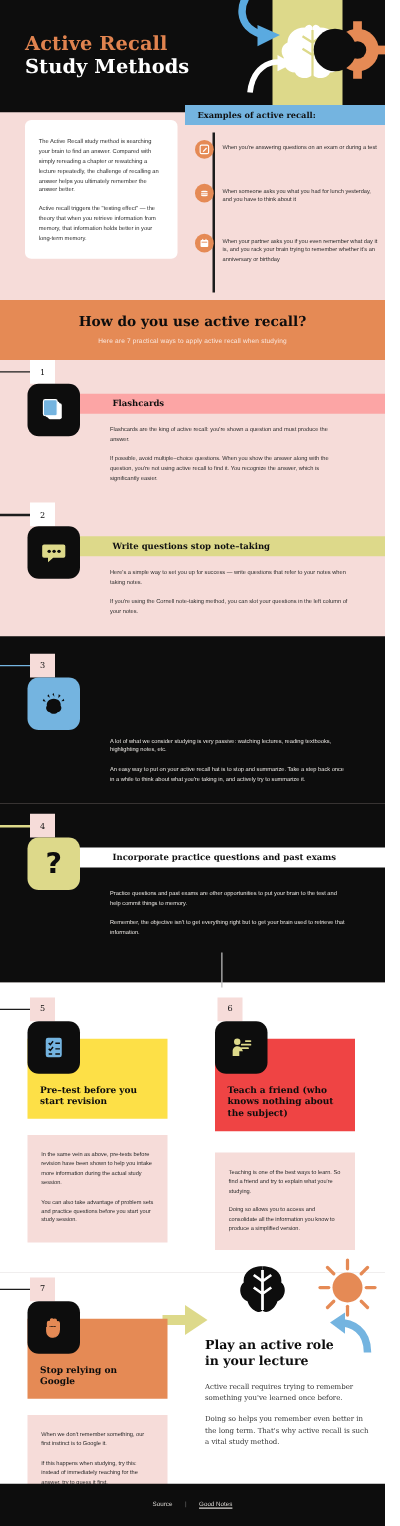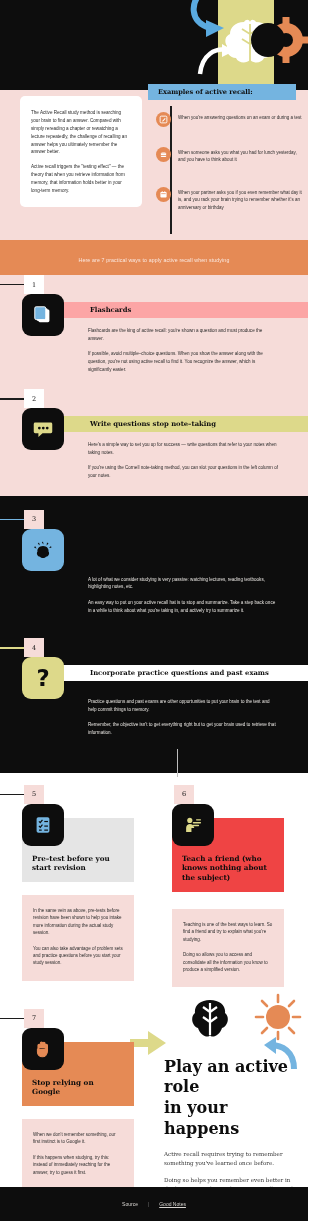--- a/index.html
+++ b/index.html
@@ -68,21 +68,21 @@
   .intro-card p {
     font-size: 4.6px;
     line-height: 1.72;
     color: #2a2a2a;
   }
   .intro-card p + p { margin-top: 7px; }
 
   .examples-bar {
     position: absolute;
     left: 148px; top: -6px;
-    width: 148px;
+    width: 172px;
     background: #74b4e0;
     padding: 4px 0 4px 10px;
     font-family: "DejaVu Serif", serif;
     font-weight: 700;
     font-size: 6.6px;
     color: #101010;
   }
   .timeline {
     position: absolute;
     left: 170px; top: 16px;
@@ -273,21 +273,21 @@
     width: 1.4px; height: 28px;
     background: #bdbdbd;
   }
   .finale-text {
     position: absolute;
     left: 164px; top: 10px;
     width: 132px;
   }
   .finale-text h3 {
     font-family: "DejaVu Serif", serif;
-    font-size: 16px;
+    font-size: 10px;
     line-height: 1.3;
     color: #0d0d0d;
     font-weight: 700;
   }
   .finale-text p {
     margin-top: 10px;
     font-family: "DejaVu Serif", serif;
     font-size: 5.6px;
     line-height: 1.62;
     color: #333;
@@ -315,20 +315,24 @@
   .deco { position: absolute; pointer-events: none; }
 </style>
 </head>
 <body>
 
 <div id="page">
 
   <div class="header">
     <div class="khaki-block"></div>
 
+    <div class="hdr-title">
+      <span class="l1">Active Recall</span>
+      <span class="l2">Study Methods</span>
+    </div>
 
     <svg class="hdr-art" viewBox="0 0 126 96">
 
       <g>
         <path d="M24 -8 C 6 6, 8 26, 28 32" stroke="#5aaae0" stroke-width="6" fill="none"></path>
         <path d="M24 24 L42 32 L24 41 Z" fill="#5aaae0"></path>
       </g>
 
       <g>
         <path d="M18 78 C 20 58, 34 52, 44 54" stroke="#ffffff" stroke-width="4.5" fill="none"></path>
@@ -398,20 +402,21 @@
             <rect x="4" y="6" width="8" height="1.3" fill="#e58a55"></rect>
             <rect x="5" y="2" width="1.4" height="3" fill="#fff"></rect>
             <rect x="9.6" y="2" width="1.4" height="3" fill="#fff"></rect>
           </svg>
       </span>
       <span class="ex-text">When your partner asks you if you even remember what day it is, and you rack your brain trying to remember whether it's an anniversary or birthday</span>
     </div>
   </div>
 
   <div class="cta">
+    <h2>How do you use active recall?</h2>
     <p>Here are 7 practical ways to apply active recall when studying</p>
   </div>
 
   <div class="step light">
     <div class="num-rule" style="background:#1c1c1c;"></div>
     <div class="num-tab">1</div>
     <div class="icon-tile" style="background:#0d0d0d;">
       <svg width="22" height="22" viewBox="0 0 24 24">
         <rect x="7" y="6" width="12" height="14" rx="1.6" fill="#ffffff"></rect>
         <rect x="5" y="4.5" width="12" height="14" rx="1.6" fill="#ffffff"></rect>
@@ -500,21 +505,21 @@
           <g stroke="#0d0d0d" stroke-width="1.3" fill="none">
             <path d="M7.6 8 l1.4 1.5 l2.4 -3"></path>
             <path d="M13.4 8.2 h4"></path>
             <path d="M7.6 13 l1.4 1.5 l2.4 -3"></path>
             <path d="M13.4 13.2 h4"></path>
             <path d="M7.6 17.6 h3"></path>
             <path d="M13.4 17.6 h4"></path>
           </g>
         </svg>
       </div>
-      <div class="head-panel" style="background:#e5e5e5;">
+      <div class="head-panel" style="background:#fde047;">
         <span>Pre–test before you start revision</span>
       </div>
       <div class="body-panel" style="top:110px;">
         <p>In the same vein as above, pre-tests before revision have been shown to help you intake more information during the actual study session.</p>
         <p>You can also take advantage of problem sets and practice questions before you start your study session.</p>
       </div>
     </div>
 
     <div class="card" style="left:150px; top:12px;">
       <div class="num-rule-c" style="background:transparent;"></div>
@@ -583,21 +588,21 @@
       </div>
       <div class="body-panel" style="top:110px;">
         <p>When we don't remember something, our first instinct is to Google it.</p>
         <p>If this happens when studying, try this: instead of immediately reaching for the answer, try to guess it first.</p>
       </div>
     </div>
 
     <div class="finale-text" style="top:52px;">
       <h3>
         <span>Play an active role</span><br>
-        <span>in your happens</span>
+        <span>in your lecture</span>
       </h3>
       <p>Active recall requires trying to remember something you've learned once before.</p>
       <p>Doing so helps you remember even better in the long term. That's why active recall is such a vital study method.</p>
     </div>
   </div>
 
   <div class="footer">
     <span class="src">Source</span>
     <span class="bar">|</span>
     <span class="link">Good Notes</span>

